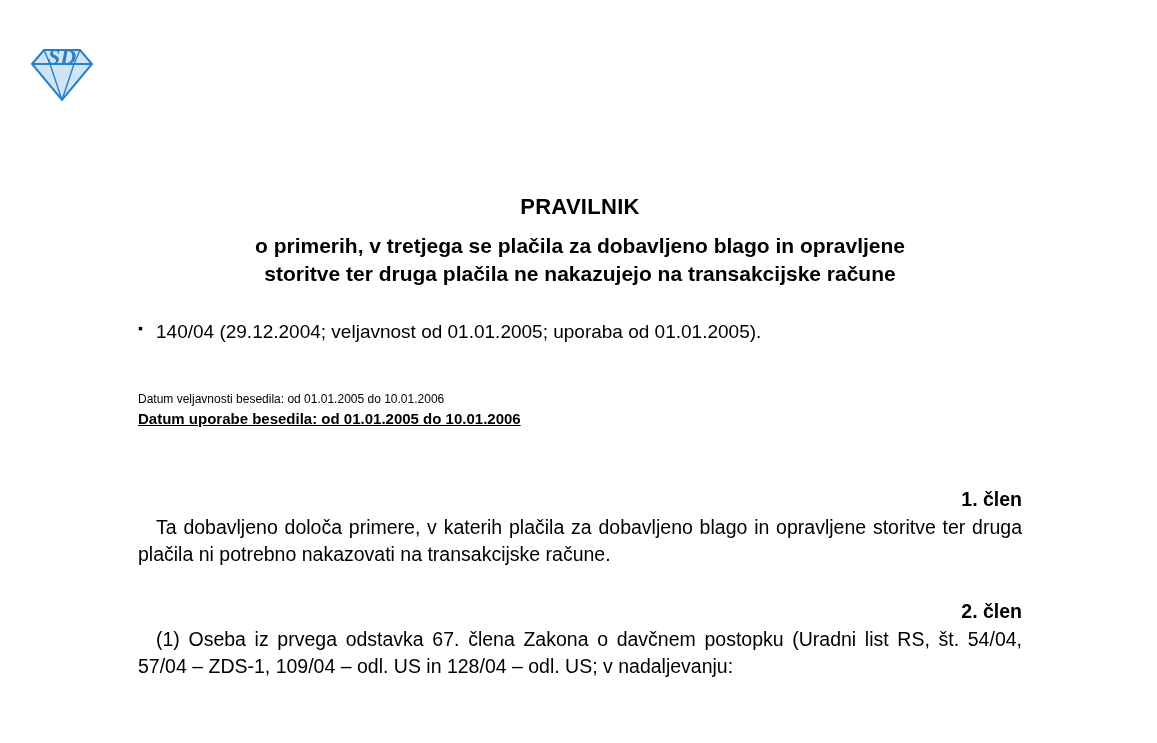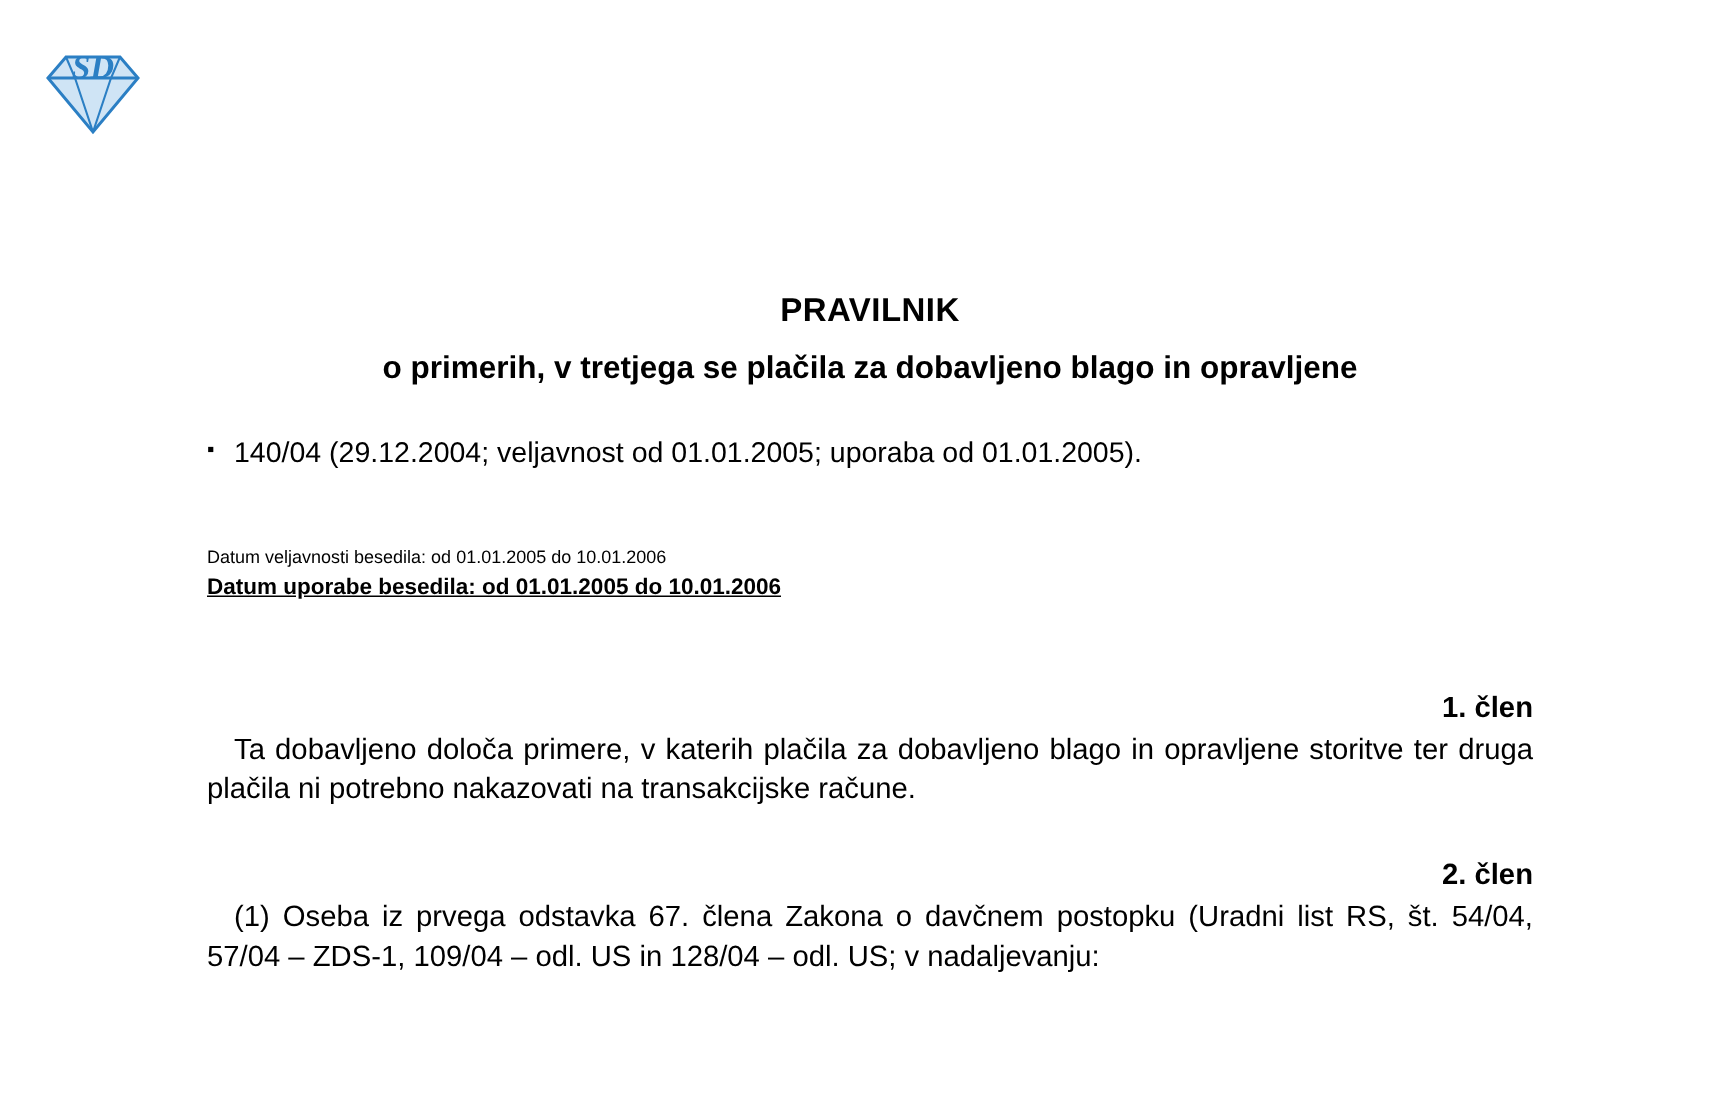--- a/index.html
+++ b/index.html
@@ -14,21 +14,21 @@
   .page {
     position: relative;
     width: 1157px;
     height: 743px;
     background: #ffffff;
     overflow: hidden;
   }
   .logo {
     position: absolute;
     left: 24px;
-    top: 30px;
+    top: 42px;
     width: 76px;
     height: 64px;
     text-decoration: underline;
   }
   .doc-body {
     position: absolute;
     left: 138px;
     top: 160px;
     width: 884px;
   }
@@ -118,20 +118,21 @@
       <text x="38" y="22" font-family="'Liberation Serif', serif" font-size="22" font-style="italic" font-weight="bold" fill="#2b7fc4" text-anchor="middle">SD</text>
     </svg>
   </div>
 
   <div class="doc-body">
 
 
     <div class="title-block">
       <div class="title-main">PRAVILNIK</div>
       <div class="title-sub">o primerih, v tretjega se plačila za dobavljeno blago in opravljene</div>
+      <div class="title-sub" style="margin-top:0">storitve ter druga plačila ne nakazujejo na transakcijske račune</div>
     </div>
 
     <div class="gazette">
       <p class="bullet-line">
         <span class="bullet">▪</span>
         <span>140/04 (29.12.2004; veljavnost od 01.01.2005; uporaba od 01.01.2005).</span>
       </p>
     </div>
 
     <div class="dates">

